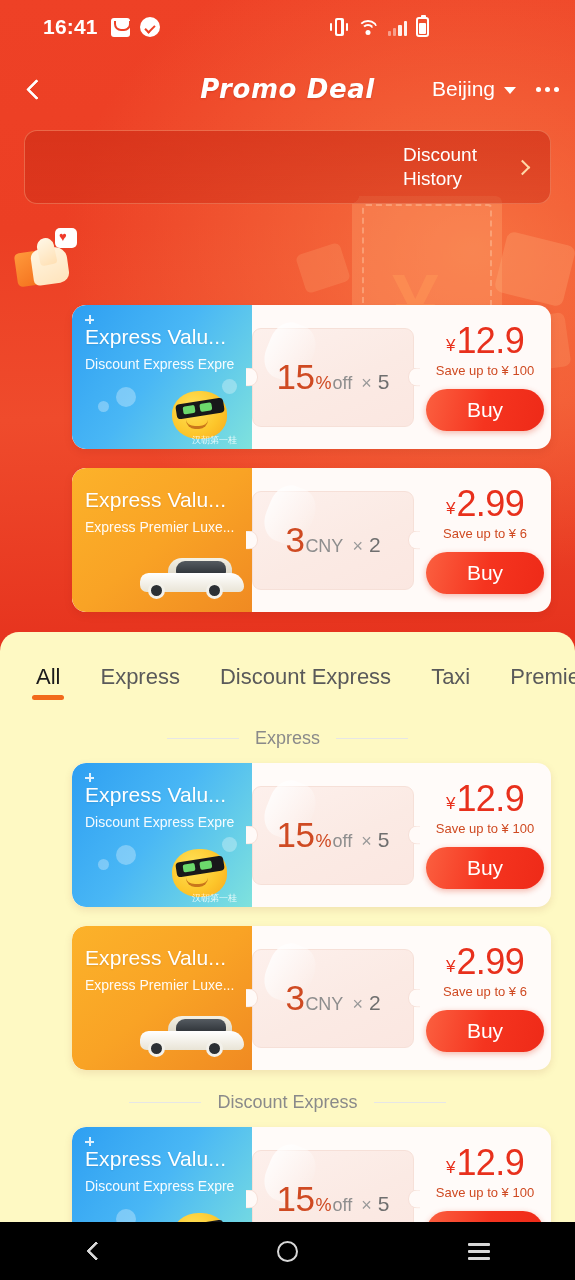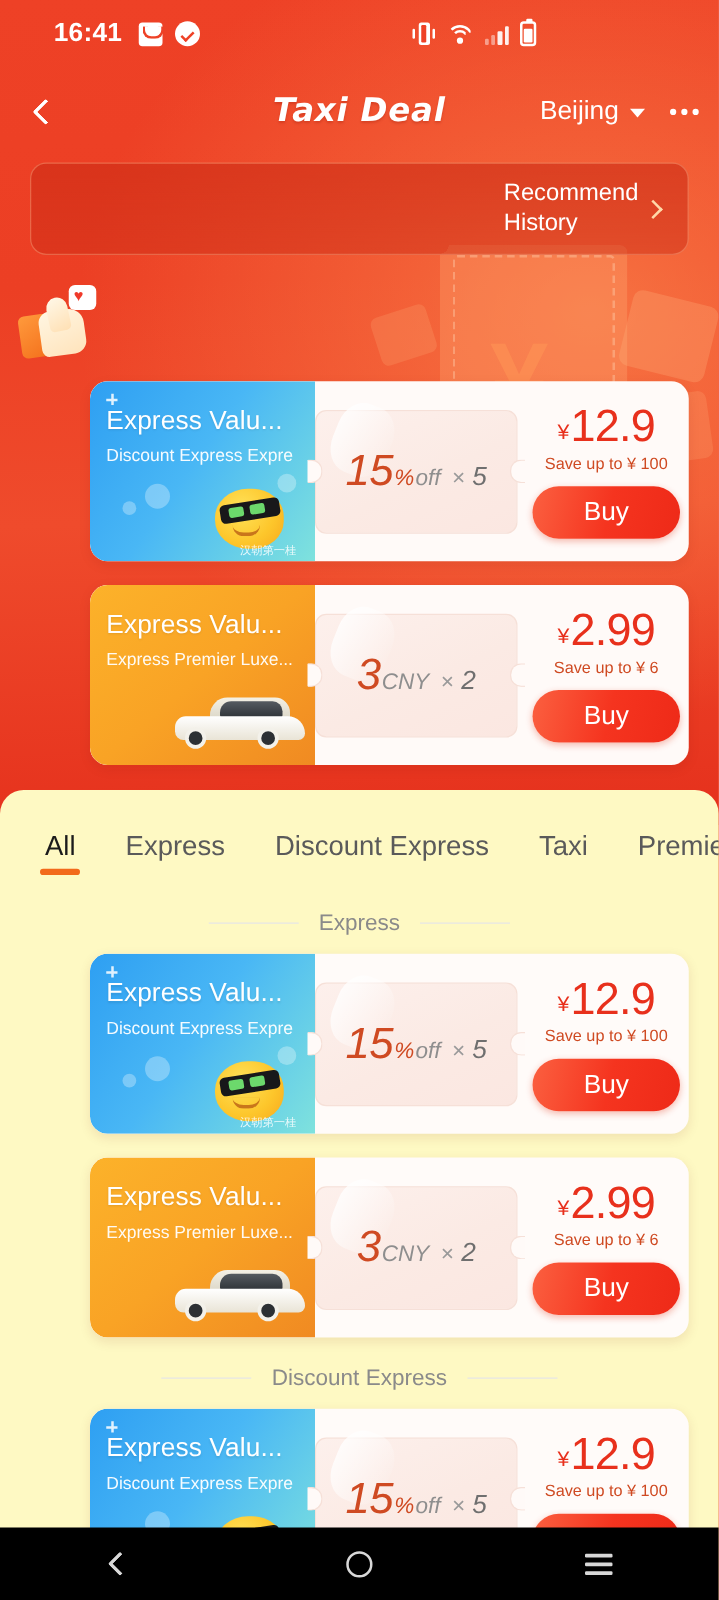--- a/index.html
+++ b/index.html
@@ -277,21 +277,20 @@
   .car-w{
     position:absolute; bottom:3px; width:17px; height:17px; border-radius:50%;
     background:#2c3034; border:3.5px solid #f3f1ea;
   }
   .car-w.a{ left:14px; } .car-w.b{ left:72px; }
 
   
   .coupon{
     flex:1; display:flex; align-items:center; justify-content:center;
     position:relative;
-    font-style:italic;
   }
   .coupon-inner{
     width:162px; height:99px; border-radius:9px;
     background:linear-gradient(155deg,#fdf0ec 0%, #fbeae4 55%, #fbe7e1 100%);
     border:1px solid #f6e0d8;
     display:flex; align-items:center; justify-content:center;
     position:relative; overflow:visible;
   }
   .coupon-inner:before,.coupon-inner:after{
     content:""; position:absolute; top:50%; transform:translateY(-50%);
@@ -411,34 +410,34 @@
         <b></b>
     </div>
     <div class="ic-batt"></div>
   </div>
 </div>
 
 <div class="appbar">
   <div class="nav-back">
       <span></span>
     </div>
-  <div class="appbar-title">Taxi Deal</div>
+  <div class="appbar-title">Promo Deal</div>
   <div class="appbar-right">
     <div class="city">Beijing</div>
     <div class="caret"></div>
     <div class="dots">
         <b></b>
         <b></b>
         <b></b>
       </div>
   </div>
 </div>
 
 <div class="promo-strip">
-  <div class="promo-hist">Recommend History</div>
+  <div class="promo-hist">Discount History</div>
   <div class="promo-chevron"></div>
 </div>
 
 <div class="rec-head">
   <div class="thumb-icon">
     <div class="thumb-cuff"></div>
     <div class="thumb-palm"></div>
     <div class="thumb-up"></div>
     <div class="thumb-heart"></div>
   </div>

